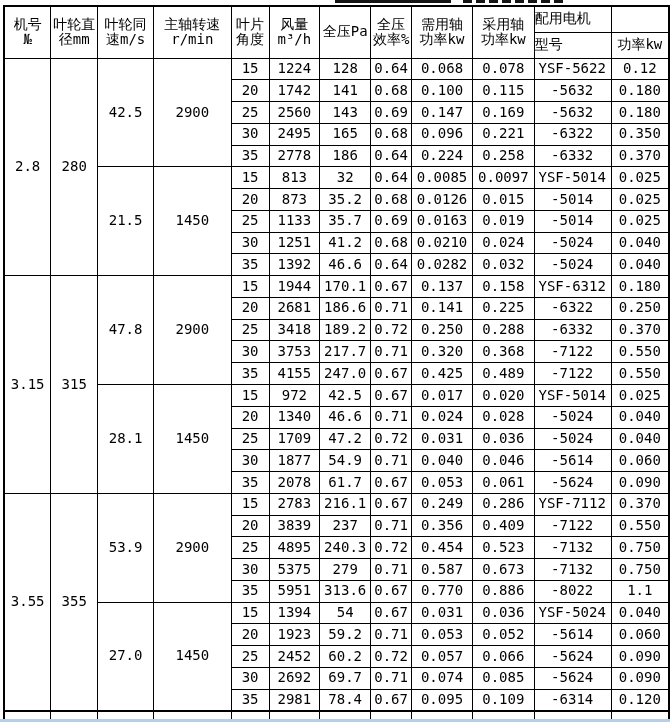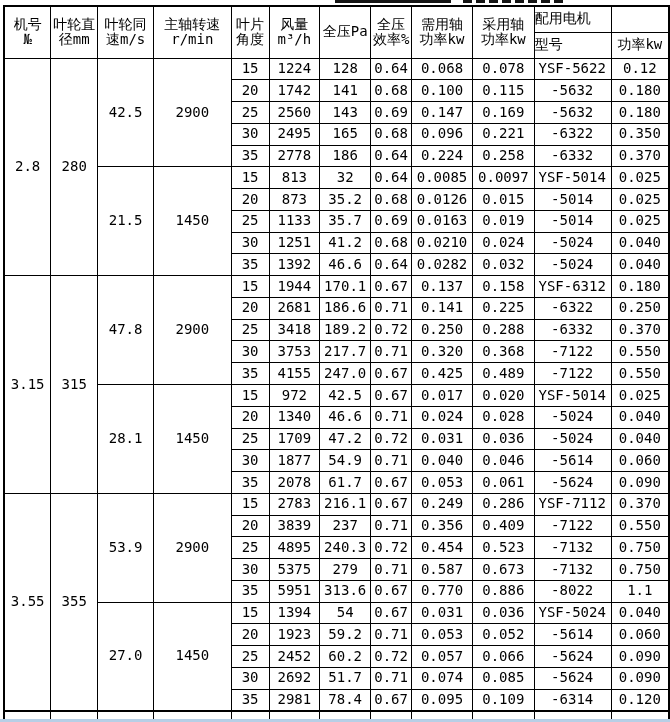--- a/index.html
+++ b/index.html
@@ -390,21 +390,21 @@
           <td>60.2</td>
           <td>0.72</td>
           <td>0.057</td>
           <td>0.066</td>
           <td class="model">-5624</td>
           <td>0.090</td>
         </tr>
         <tr>
           <td>30</td>
           <td>2692</td>
-          <td>51.7</td>
+          <td>69.7</td>
           <td>0.71</td>
           <td>0.074</td>
           <td>0.085</td>
           <td class="model">-5624</td>
           <td>0.090</td>
         </tr>
         <tr>
           <td>35</td>
           <td>2981</td>
           <td>78.4</td>

